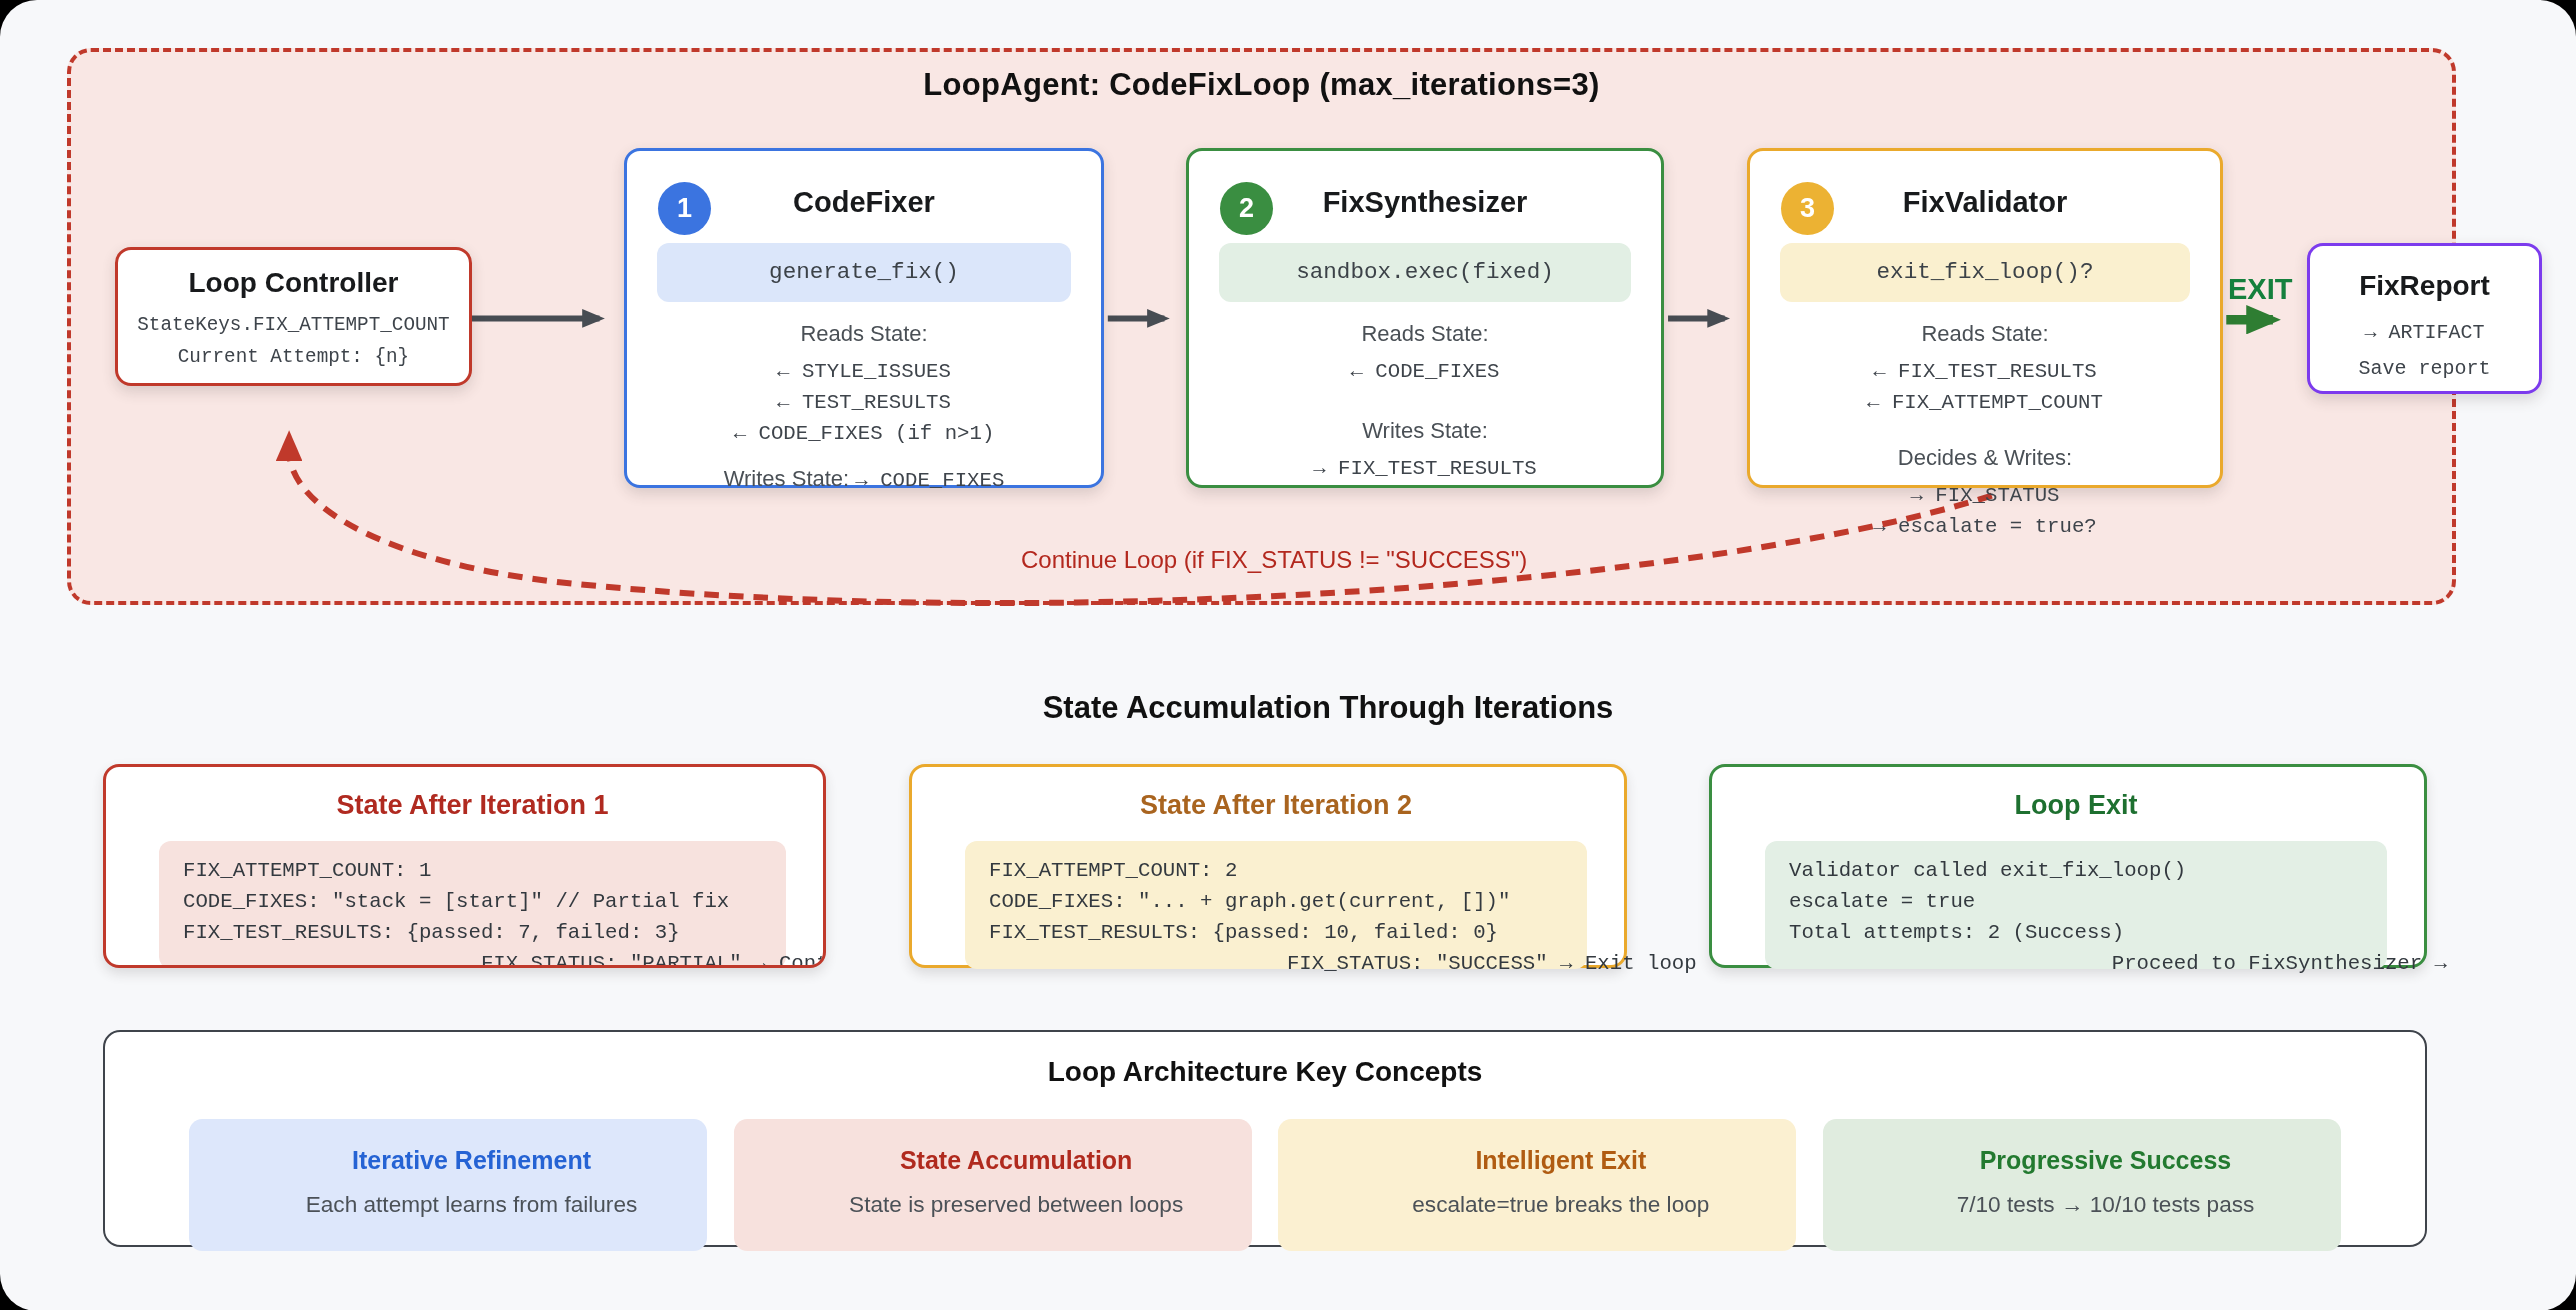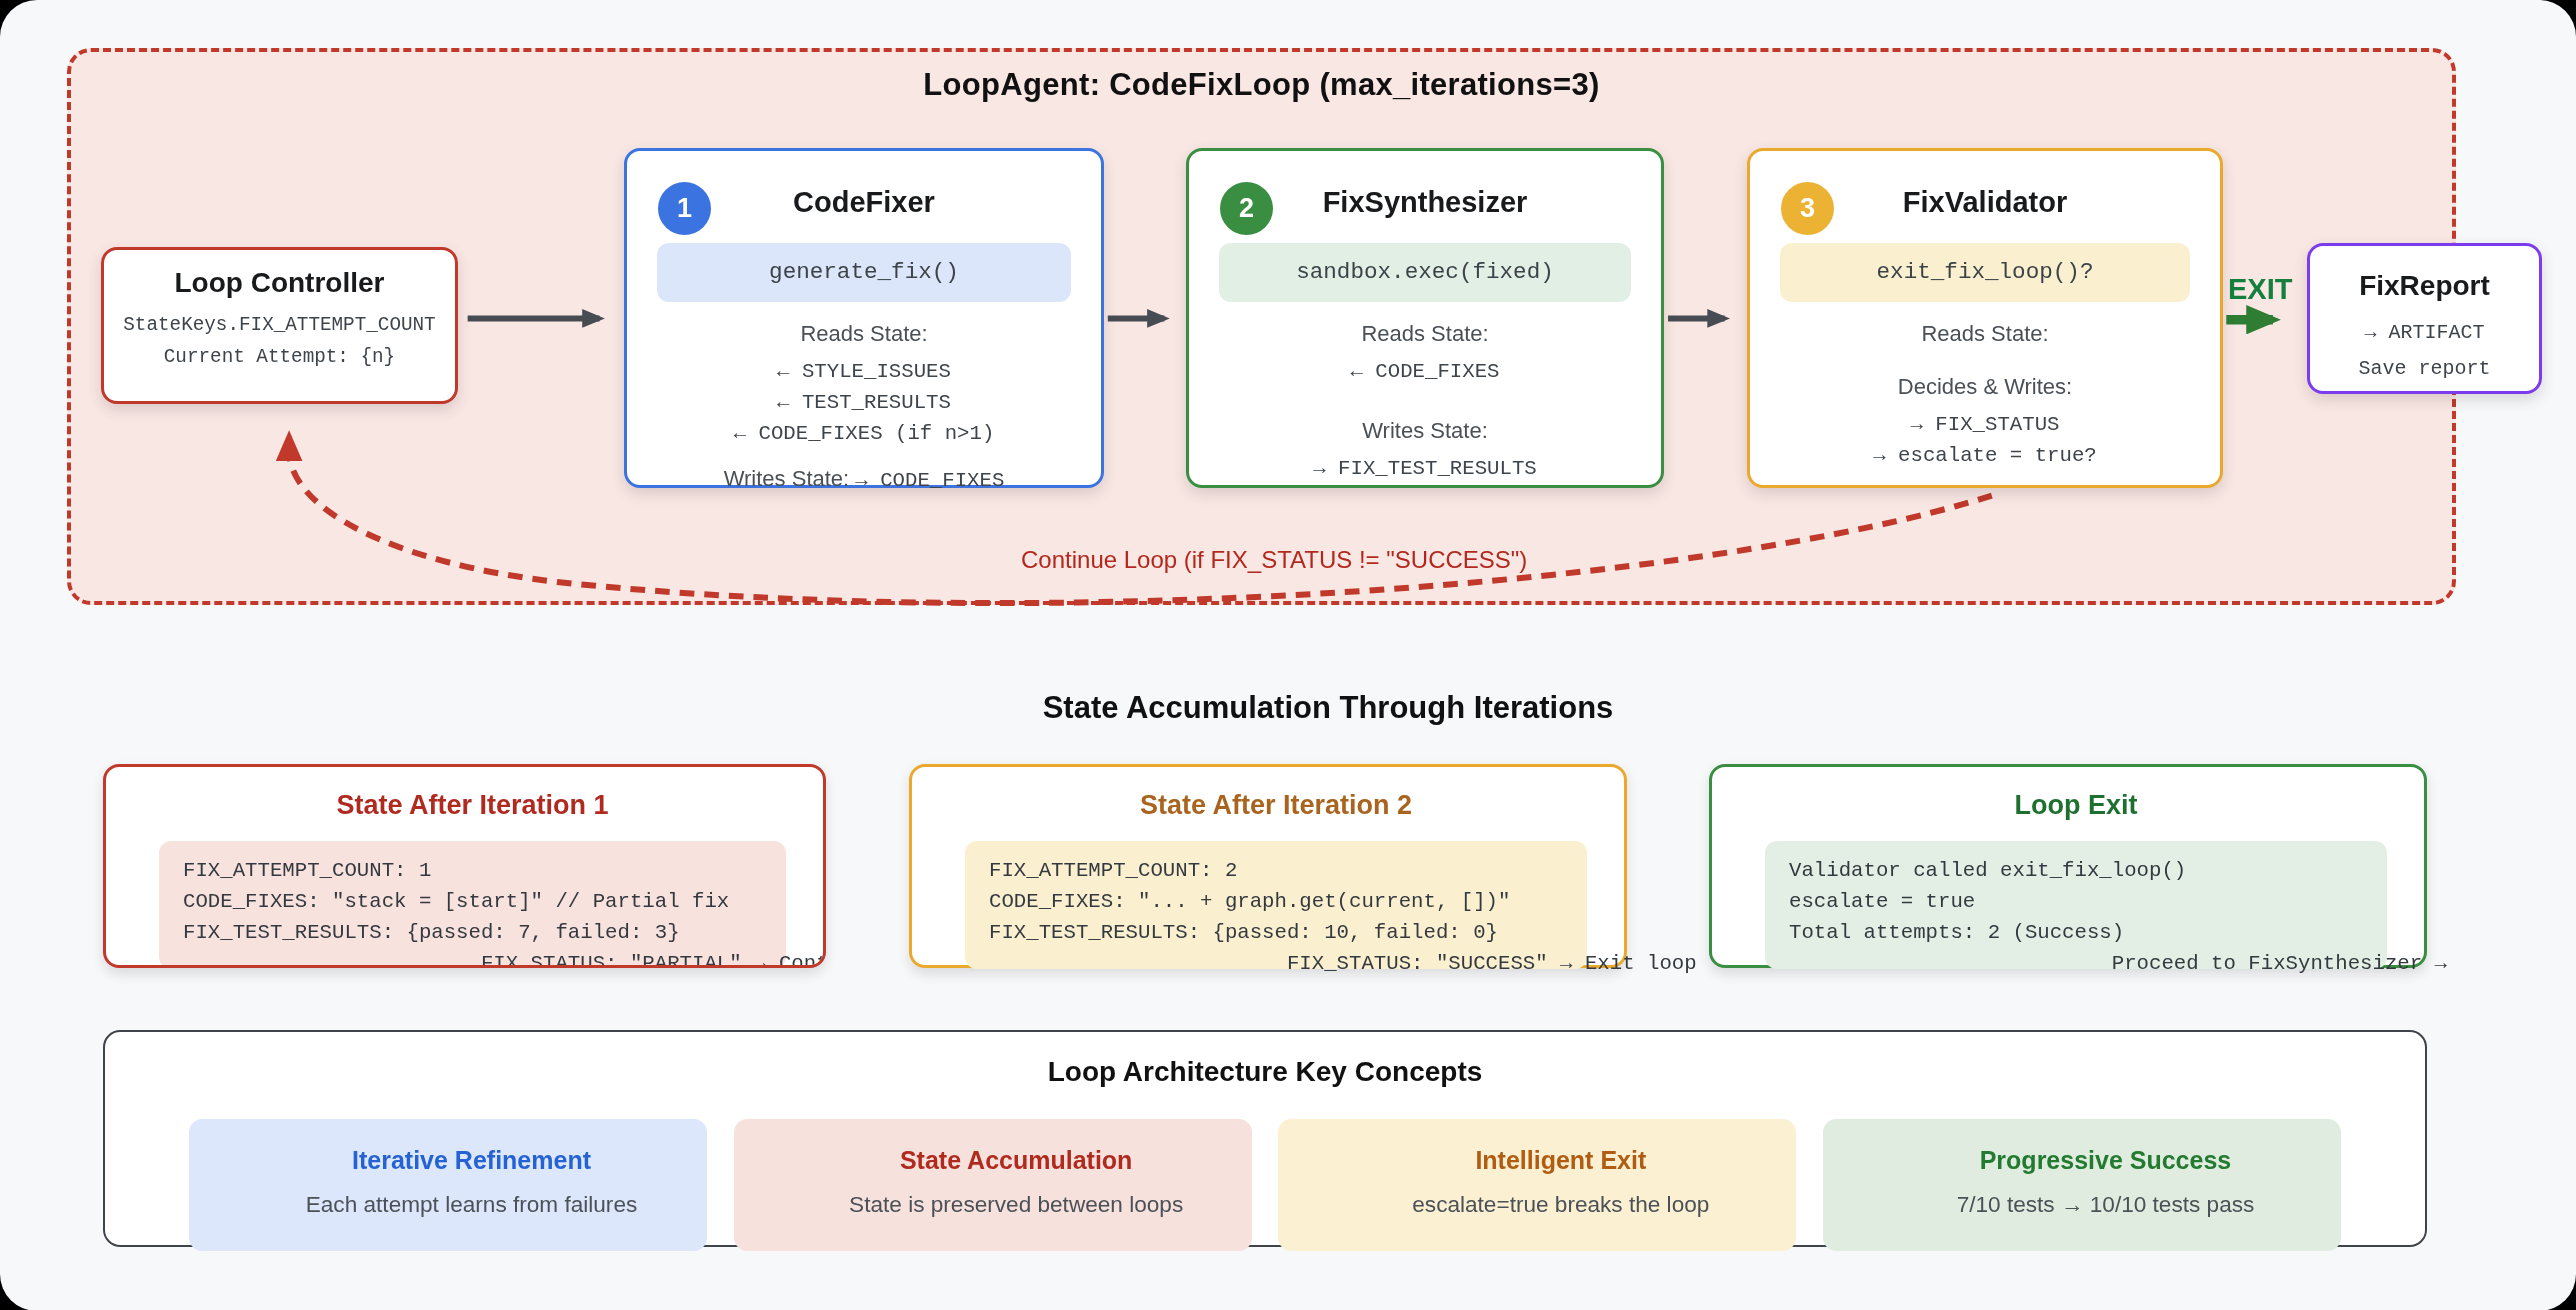--- a/index.html
+++ b/index.html
@@ -13,21 +13,21 @@
   
   .node{position:absolute;background:#fff;border-radius:16px;box-sizing:border-box;box-shadow:0 5.3px 13.3px rgba(60,50,50,.16);text-align:center;z-index:4;}
   .node-title{font-size:29px;font-weight:bold;color:#181a1c;}
   .badge{position:absolute;left:31px;top:31px;width:53px;height:53px;border-radius:50%;color:#fff;font-size:27px;font-weight:bold;line-height:53px;text-align:center;}
   .pill{margin:24px 30px 0 30px;height:59px;line-height:59px;border-radius:12px;font-size:22.6px;color:#3c4248;}
   .rw-label{margin-top:18.7px;font-size:22px;color:#4a5056;}
   .rw-items{margin-top:9.3px;font-size:20.7px;line-height:1.5;color:#3e444b;white-space:pre-line;}
   .writes-row{margin-top:17.3px;font-size:22px;color:#4a5056;}
   .writes-row .val{color:#3e444b;font-size:20.7px;}
 
-  .lc{left:101px;top:247px;width:357px;height:157px;border:3.3px solid #c0392b;padding-top:17.3px;}
+  .lc{left:115px;top:247px;width:357px;height:139px;border:3.3px solid #c0392b;padding-top:17.3px;}
   .lc .node-title{font-size:28px;}
   .lc-lines{margin-top:10.7px;font-size:19.3px;line-height:1.65;color:#3e444b;white-space:pre-line;}
 
   .agent1{left:624px;top:148px;width:480px;height:340px;border:3.3px solid #3b74e0;padding-top:35px;}
   .agent2{left:1186px;top:148px;width:478px;height:340px;border:3.3px solid #3a8e41;padding-top:35px;}
   .agent3{left:1747px;top:148px;width:476px;height:340px;border:3.3px solid #eaa92c;padding-top:35px;overflow:visible;}
   .b-blue{background:#3b74e0;} .b-green{background:#3a8e41;} .b-amber{background:#ecb233;}
   .p-blue{background:#dbe6fa;} .p-green{background:#e2efe4;} .p-amber{background:#faf0cf;}
 
   .report{left:2307px;top:243px;width:235px;height:151px;border:3.3px solid #7c3bed;padding-top:24px;}
@@ -120,20 +120,22 @@
     <div class="rw-items mono">← CODE_FIXES</div>
     <div class="rw-label" style="margin-top:31px;">Writes State:</div>
     <div class="rw-items mono">→ FIX_TEST_RESULTS</div>
   </div>
 
   <div class="node agent3">
     <div class="badge b-amber">3</div>
     <div class="node-title">FixValidator</div>
     <div class="pill p-amber mono">exit_fix_loop()?</div>
     <div class="rw-label">Reads State:</div>
+    <div class="rw-items mono">← FIX_TEST_RESULTS
+← FIX_ATTEMPT_COUNT</div>
     <div class="rw-label" style="margin-top:27px;">Decides &amp; Writes:</div>
     <div class="rw-items mono">→ FIX_STATUS
 → escalate = true?</div>
   </div>
 
   <div class="exit-label">EXIT</div>
 
   <div class="node report">
     <div class="node-title">FixReport</div>
     <div class="report-lines mono">→ ARTIFACT

